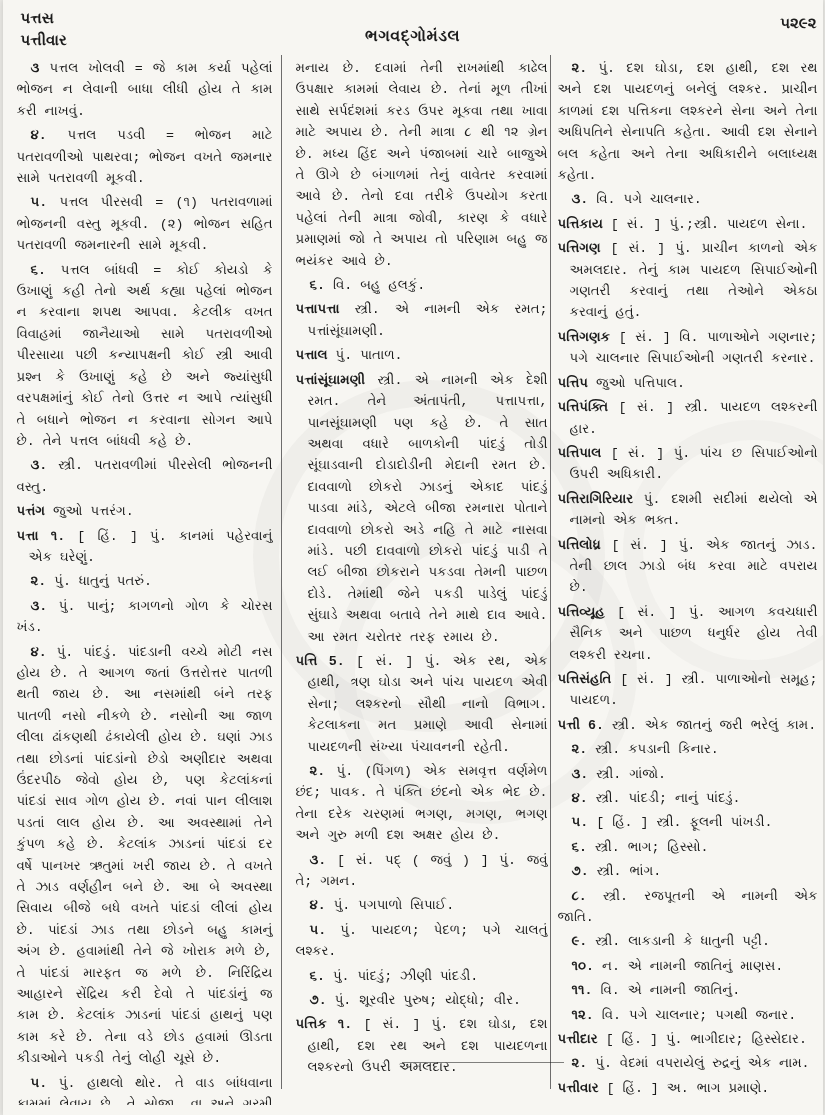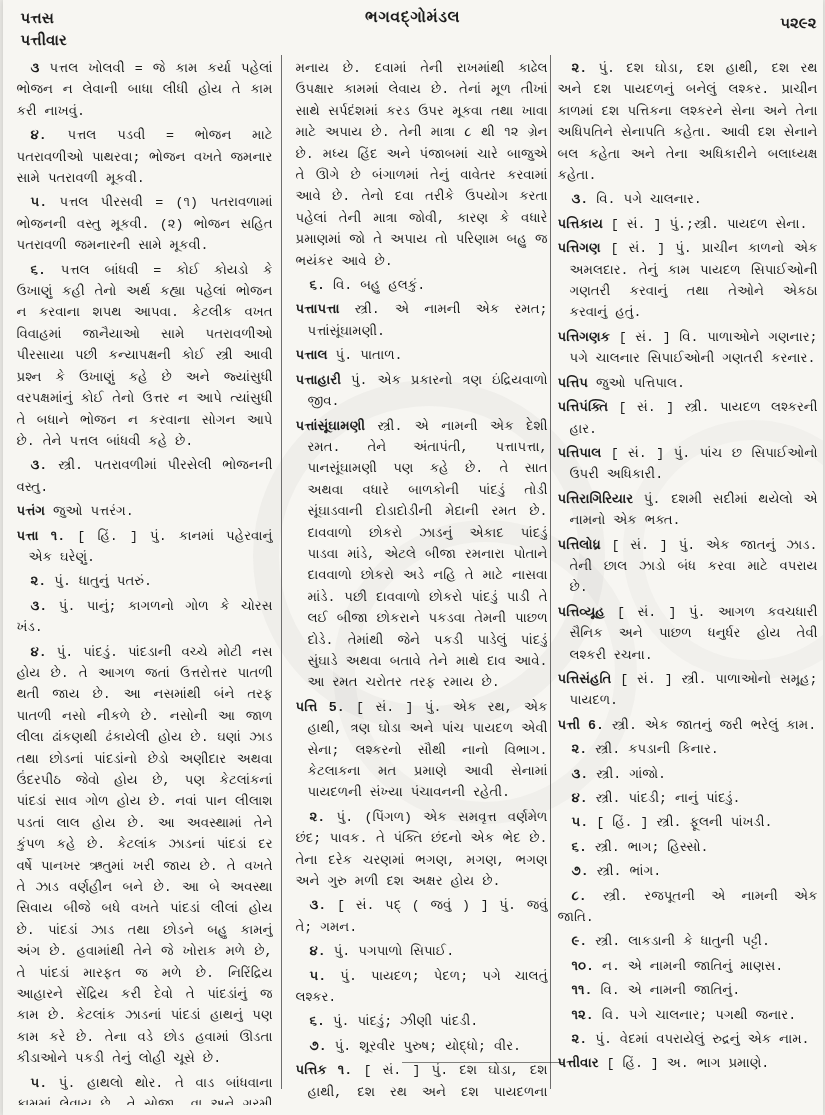--- a/index.html
+++ b/index.html
@@ -8,21 +8,21 @@
   .page {
     position:relative; width:820px; height:1115px; margin:0 auto;
     background:var(--paper); color:var(--ink); overflow:hidden;
     font-family:Liberation Mono, monospace;
     box-shadow:0 0 6px rgba(0,0,0,.15);
   }
   
   .header { position:absolute; top:0; left:0; right:0; height:55px; }
   .hw-top    { position:absolute; left:18px;  top:10px; font-weight:700; font-size:15px; }
   .hw-bottom { position:absolute; left:18px;  top:32px; font-weight:700; font-size:15px; }
-  .title     { position:absolute; left:0; right:0; top:8px; text-align:center; font-weight:700; font-size:16px; letter-spacing:.5px; }
+  .title     { position:absolute; left:0; right:0; top:27px; text-align:center; font-weight:700; font-size:16px; letter-spacing:.5px; }
   .pageno    { position:absolute; right:6px; top:15px; font-weight:700; font-size:15px;margin-left:32px; }
   
   .divider { position:absolute; top:55px; bottom:26px; width:1px; background:var(--rule); opacity:.8; }
   .div-1 { left:278px; } .div-2 { left:547px; }
   
   .col {
     position:absolute; top:58px; height:1047px; overflow:hidden;
     font-size:13.3px; line-height:21.4px; text-align:justify;
   }
   .col-1 { left:14px;  width:256px; }
@@ -71,21 +71,20 @@
       <p class="sense"><b>૨.</b> પું. ધાતુનું પતરું.</p>
       <p class="sense"><b>૩.</b> પું. પાનું; કાગળનો ગોળ કે ચોરસ ખંડ.</p>
       <p class="sense"><b>૪.</b> પું. પાંદડું. પાંદડાની વચ્ચે મોટી નસ હોય છે. તે આગળ જતાં ઉત્તરોત્તર પાતળી થતી જાય છે. આ નસમાંથી બંને તરફ પાતળી નસો નીકળે છે. નસોની આ જાળ લીલા ઢાંકણથી ઢંકાયેલી હોય છે. ઘણાં ઝાડ તથા છોડનાં પાંદડાંનો છેડો અણીદાર અથવા ઉંદરપીઠ જેવો હોય છે, પણ કેટલાંકનાં પાંદડાં સાવ ગોળ હોય છે. નવાં પાન લીલાશ પડતાં લાલ હોય છે. આ અવસ્થામાં તેને કુંપળ કહે છે. કેટલાંક ઝાડનાં પાંદડાં દર વર્ષે પાનખર ઋતુમાં ખરી જાય છે. તે વખતે તે ઝાડ વર્ણહીન બને છે. આ બે અવસ્થા સિવાય બીજે બધે વખતે પાંદડાં લીલાં હોય છે. પાંદડાં ઝાડ તથા છોડને બહુ કામનું અંગ છે. હવામાંથી તેને જે ખોરાક મળે છે, તે પાંદડાં મારફત જ મળે છે. નિરિંદ્રિય આહારને સેંદ્રિય કરી દેવો તે પાંદડાંનું જ કામ છે. કેટલાંક ઝાડનાં પાંદડાં હાથનું પણ કામ કરે છે. તેના વડે છોડ હવામાં ઊડતા કીડાઓને પકડી તેનું લોહી ચૂસે છે.</p>
       <p class="sense"><b>૫.</b> પું. હાથલો થોર. તે વાડ બાંધવાના કામમાં લેવાય છે. તે સોજા, વા અને ગરમી મટાડનાર</p>
     </div>
   <div class="col col-2">
       <p class="cont">મનાય છે. દવામાં તેની રાખમાંથી કાઢેલ ઉપક્ષાર કામમાં લેવાય છે. તેનાં મૂળ તીખાં સાથે સર્પદંશમાં કરડ ઉપર મૂકવા તથા ખાવા માટે અપાય છે. તેની માત્રા ૮ થી ૧૨ ગ્રેન છે. મધ્ય હિંદ અને પંજાબમાં ચારે બાજુએ તે ઊગે છે બંગાળમાં તેનું વાવેતર કરવામાં આવે છે. તેનો દવા તરીકે ઉપયોગ કરતા પહેલાં તેની માત્રા જોવી, કારણ કે વધારે પ્રમાણમાં જો તે અપાય તો પરિણામ બહુ જ ભયંકર આવે છે.</p>
       <p class="sense"><b>૬.</b> વિ. બહુ હલકું.</p>
       <p class="entry"><b>પત્તાપત્તા</b> સ્ત્રી. એ નામની એક રમત; પત્તાંસૂંઘામણી.</p>
       <p class="entry"><b>પત્તાલ</b> પું. પાતાળ.</p>
-      <p class="entry"><b>પત્તાહારી</b> પું. એક પ્રકારનો ત્રણ ઇંદ્રિયવાળો જીવ.</p>
       <p class="entry"><b>પત્તાંસૂંઘામણી</b> સ્ત્રી. એ નામની એક દેશી રમત. તેને અંતાપંતી, પત્તાપત્તા, પાનસૂંઘામણી પણ કહે છે. તે સાત અથવા વધારે બાળકોની પાંદડું તોડી સૂંઘાડવાની દોડાદોડીની મેદાની રમત છે. દાવવાળો છોકરો ઝાડનું એકાદ પાંદડું પાડવા માંડે, એટલે બીજા રમનારા પોતાને દાવવાળો છોકરો અડે નહિ તે માટે નાસવા માંડે. પછી દાવવાળો છોકરો પાંદડું પાડી તે લઈ બીજા છોકરાને પકડવા તેમની પાછળ દોડે. તેમાંથી જેને પકડી પાડેલું પાંદડું સુંઘાડે અથવા બતાવે તેને માથે દાવ આવે. આ રમત ચરોતર તરફ રમાય છે.</p>
       <p class="entry"><b>પત્તિ 5.</b> [ સં. ] પું. એક રથ, એક હાથી, ત્રણ ઘોડા અને પાંચ પાયદળ એવી સેના; લશ્કરનો સૌથી નાનો વિભાગ. કેટલાકના મત પ્રમાણે આવી સેનામાં પાયદળની સંખ્યા પંચાવનની રહેતી.</p>
       <p class="sense"><b>૨.</b> પું. (પિંગળ) એક સમવૃત્ત વર્ણમેળ છંદ; પાવક. તે પંક્તિ છંદનો એક ભેદ છે. તેના દરેક ચરણમાં ભગણ, મગણ, ભગણ અને ગુરુ મળી દશ અક્ષર હોય છે.</p>
       <p class="sense"><b>૩.</b> [ સં. પદ્ ( જવું ) ] પું. જવું તે; ગમન.</p>
       <p class="sense"><b>૪.</b> પું. પગપાળો સિપાઈ.</p>
       <p class="sense"><b>૫.</b> પું. પાયદળ; પેદળ; પગે ચાલતું લશ્કર.</p>
       <p class="sense"><b>૬.</b> પું. પાંદડું; ઝીણી પાંદડી.</p>
       <p class="sense"><b>૭.</b> પું. શૂરવીર પુરુષ; યોદ્ધો; વીર.</p>
       <p class="entry"><b>પત્તિક ૧.</b> [ સં. ] પું. દશ ઘોડા, દશ હાથી, દશ રથ અને દશ પાયદળના લશ્કરનો ઉપરી અમલદાર.</p>
     </div>
@@ -107,19 +106,20 @@
       <p class="sense"><b>૩.</b> સ્ત્રી. ગાંજો.</p>
       <p class="sense"><b>૪.</b> સ્ત્રી. પાંદડી; નાનું પાંદડું.</p>
       <p class="sense"><b>૫.</b> [ હિં. ] સ્ત્રી. ફૂલની પાંખડી.</p>
       <p class="sense"><b>૬.</b> સ્ત્રી. ભાગ; હિસ્સો.</p>
       <p class="sense"><b>૭.</b> સ્ત્રી. ભાંગ.</p>
       <p class="sense"><b>૮.</b> સ્ત્રી. રજપૂતની એ નામની એક જાતિ.</p>
       <p class="sense"><b>૯.</b> સ્ત્રી. લાકડાની કે ધાતુની પટ્ટી.</p>
       <p class="sense"><b>૧૦.</b> ન. એ નામની જાતિનું માણસ.</p>
       <p class="sense"><b>૧૧.</b> વિ. એ નામની જાતિનું.</p>
       <p class="sense"><b>૧૨.</b> વિ. પગે ચાલનાર; પગથી જનાર.</p>
+      <p class="entry"><b>પત્તીદાર</b> [ હિં. ] પું. ભાગીદાર; હિસ્સેદાર.</p>
       <p class="sense"><b>૨.</b> પું. વેદમાં વપરાયેલું રુદ્રનું એક નામ.</p>
       <p class="entry"><b>પત્તીવાર</b> [ હિં. ] અ. ભાગ પ્રમાણે.</p>
     </div>
 
   <div class="artifact"></div>
 
 </div>
 
 </body></html>

